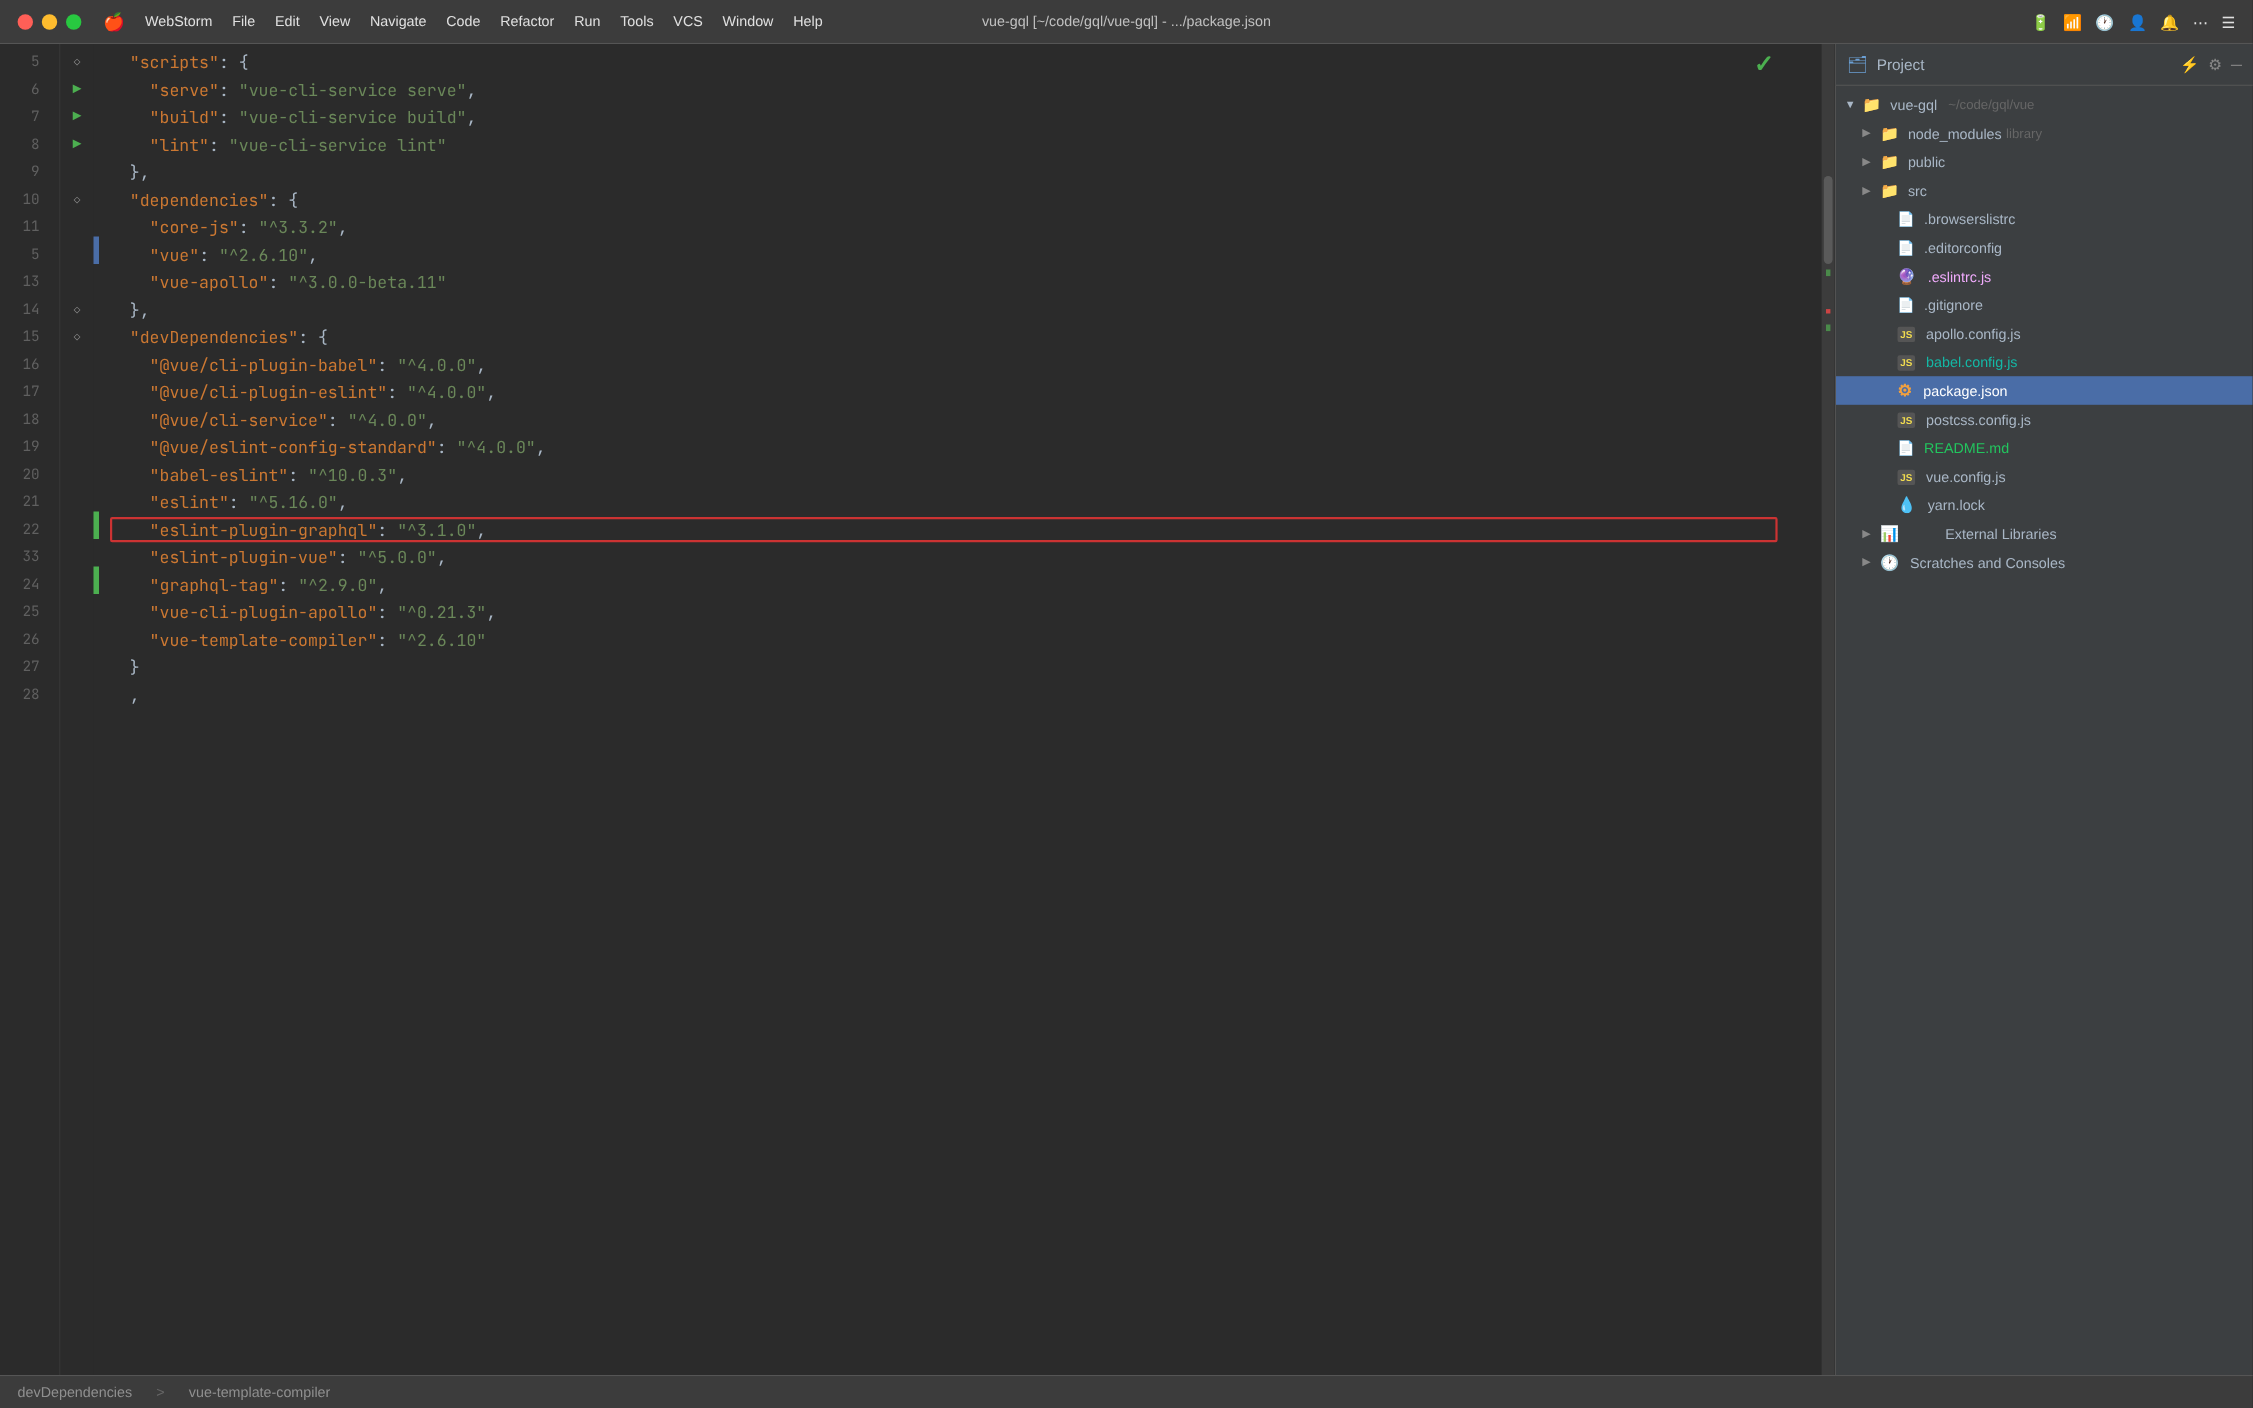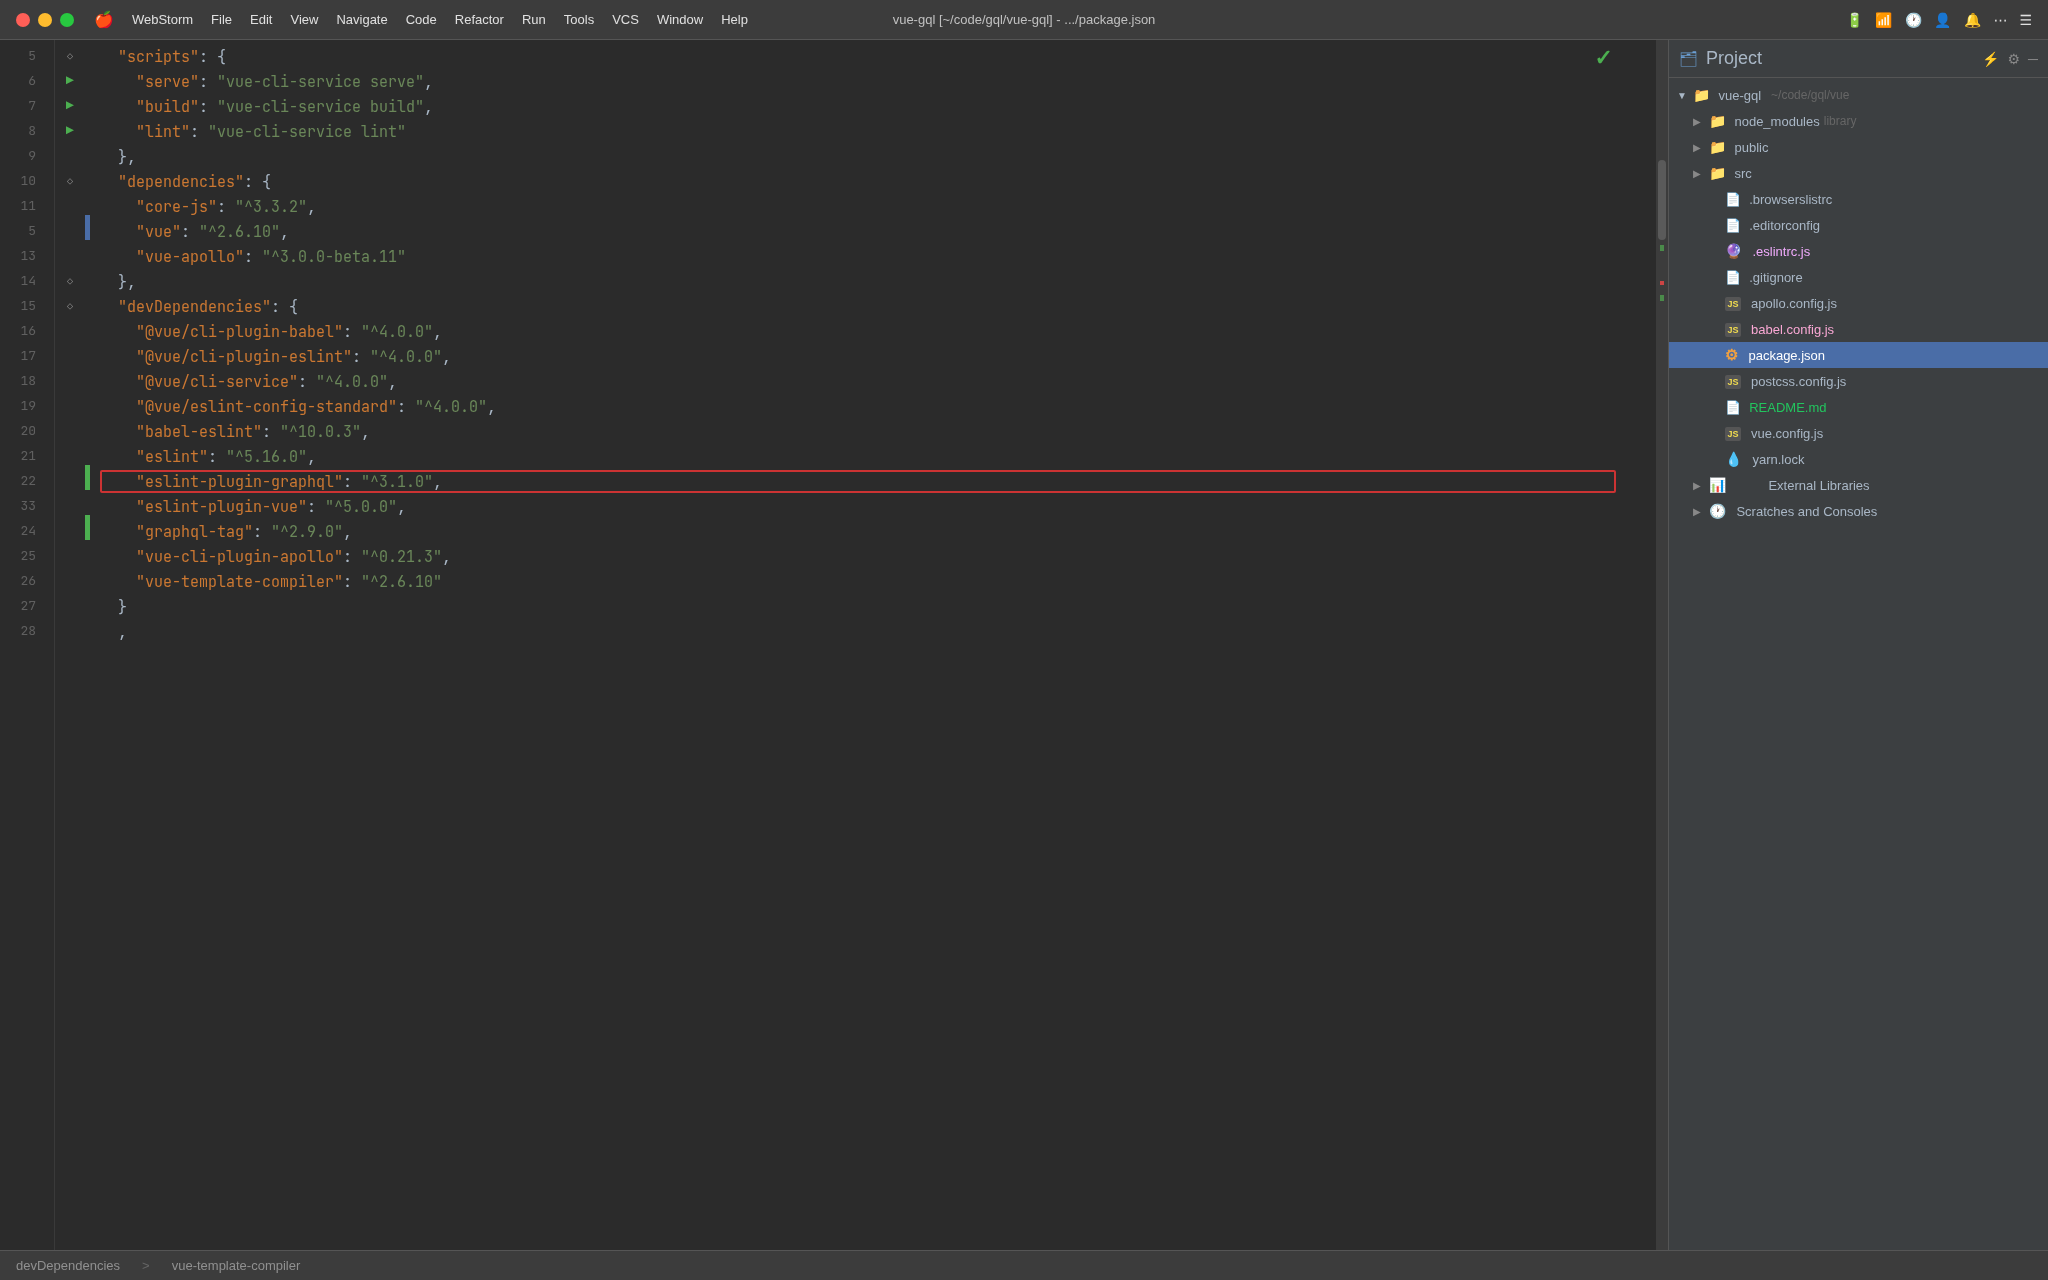--- a/index.html
+++ b/index.html
@@ -214,21 +214,21 @@
       height: 38px;
       background: #3c3f41;
       display: flex;
       align-items: center;
       padding: 0 10px;
       border-bottom: 1px solid #555;
       gap: 8px;
     }
     .panel-title {
       color: #a9b7c6;
-      font-size: 18px;
+      font-size: 14px;
       font-weight: 500;
       flex: 1;
     }
     .panel-icons {
       display: flex;
       gap: 8px;
       align-items: center;
     }
     .panel-icon {
       color: #888;
@@ -490,21 +490,21 @@
           <span style="color:#a9b7c6;">.gitignore</span>
         </div>
         <div class="tree-item indent-2">
           <span style="width:12px;display:inline-block;"></span>
           <span style="margin-right:4px;"><span style="background:#555;color:#f0db4f;font-size:9px;font-weight:bold;border-radius:2px;width:16px;height:14px;display:inline-flex;align-items:center;justify-content:center;margin-right:2px;">JS</span></span>
           <span style="color:#a9b7c6;">apollo.config.js</span>
         </div>
         <div class="tree-item indent-2">
           <span style="width:12px;display:inline-block;"></span>
           <span style="margin-right:4px;"><span style="background:#555;color:#f0db4f;font-size:9px;font-weight:bold;border-radius:2px;width:16px;height:14px;display:inline-flex;align-items:center;justify-content:center;margin-right:2px;">JS</span></span>
-          <span style="color:#f9a8d4;">babel.config.js</span>
+          <span style="color:#14b8a6;">babel.config.js</span>
         </div>
         <div class="tree-item indent-2 selected">
           <span style="width:12px;display:inline-block;"></span>
           <span style="margin-right:4px;"><span style="color:#f0a040;font-size:15px;font-weight:bold;margin-right:2px;">⚙</span></span>
           <span style="color:#ffffff;">package.json</span>
         </div>
         <div class="tree-item indent-2">
           <span style="width:12px;display:inline-block;"></span>
           <span style="margin-right:4px;"><span style="background:#555;color:#f0db4f;font-size:9px;font-weight:bold;border-radius:2px;width:16px;height:14px;display:inline-flex;align-items:center;justify-content:center;margin-right:2px;">JS</span></span>
           <span style="color:#a9b7c6;">postcss.config.js</span>

